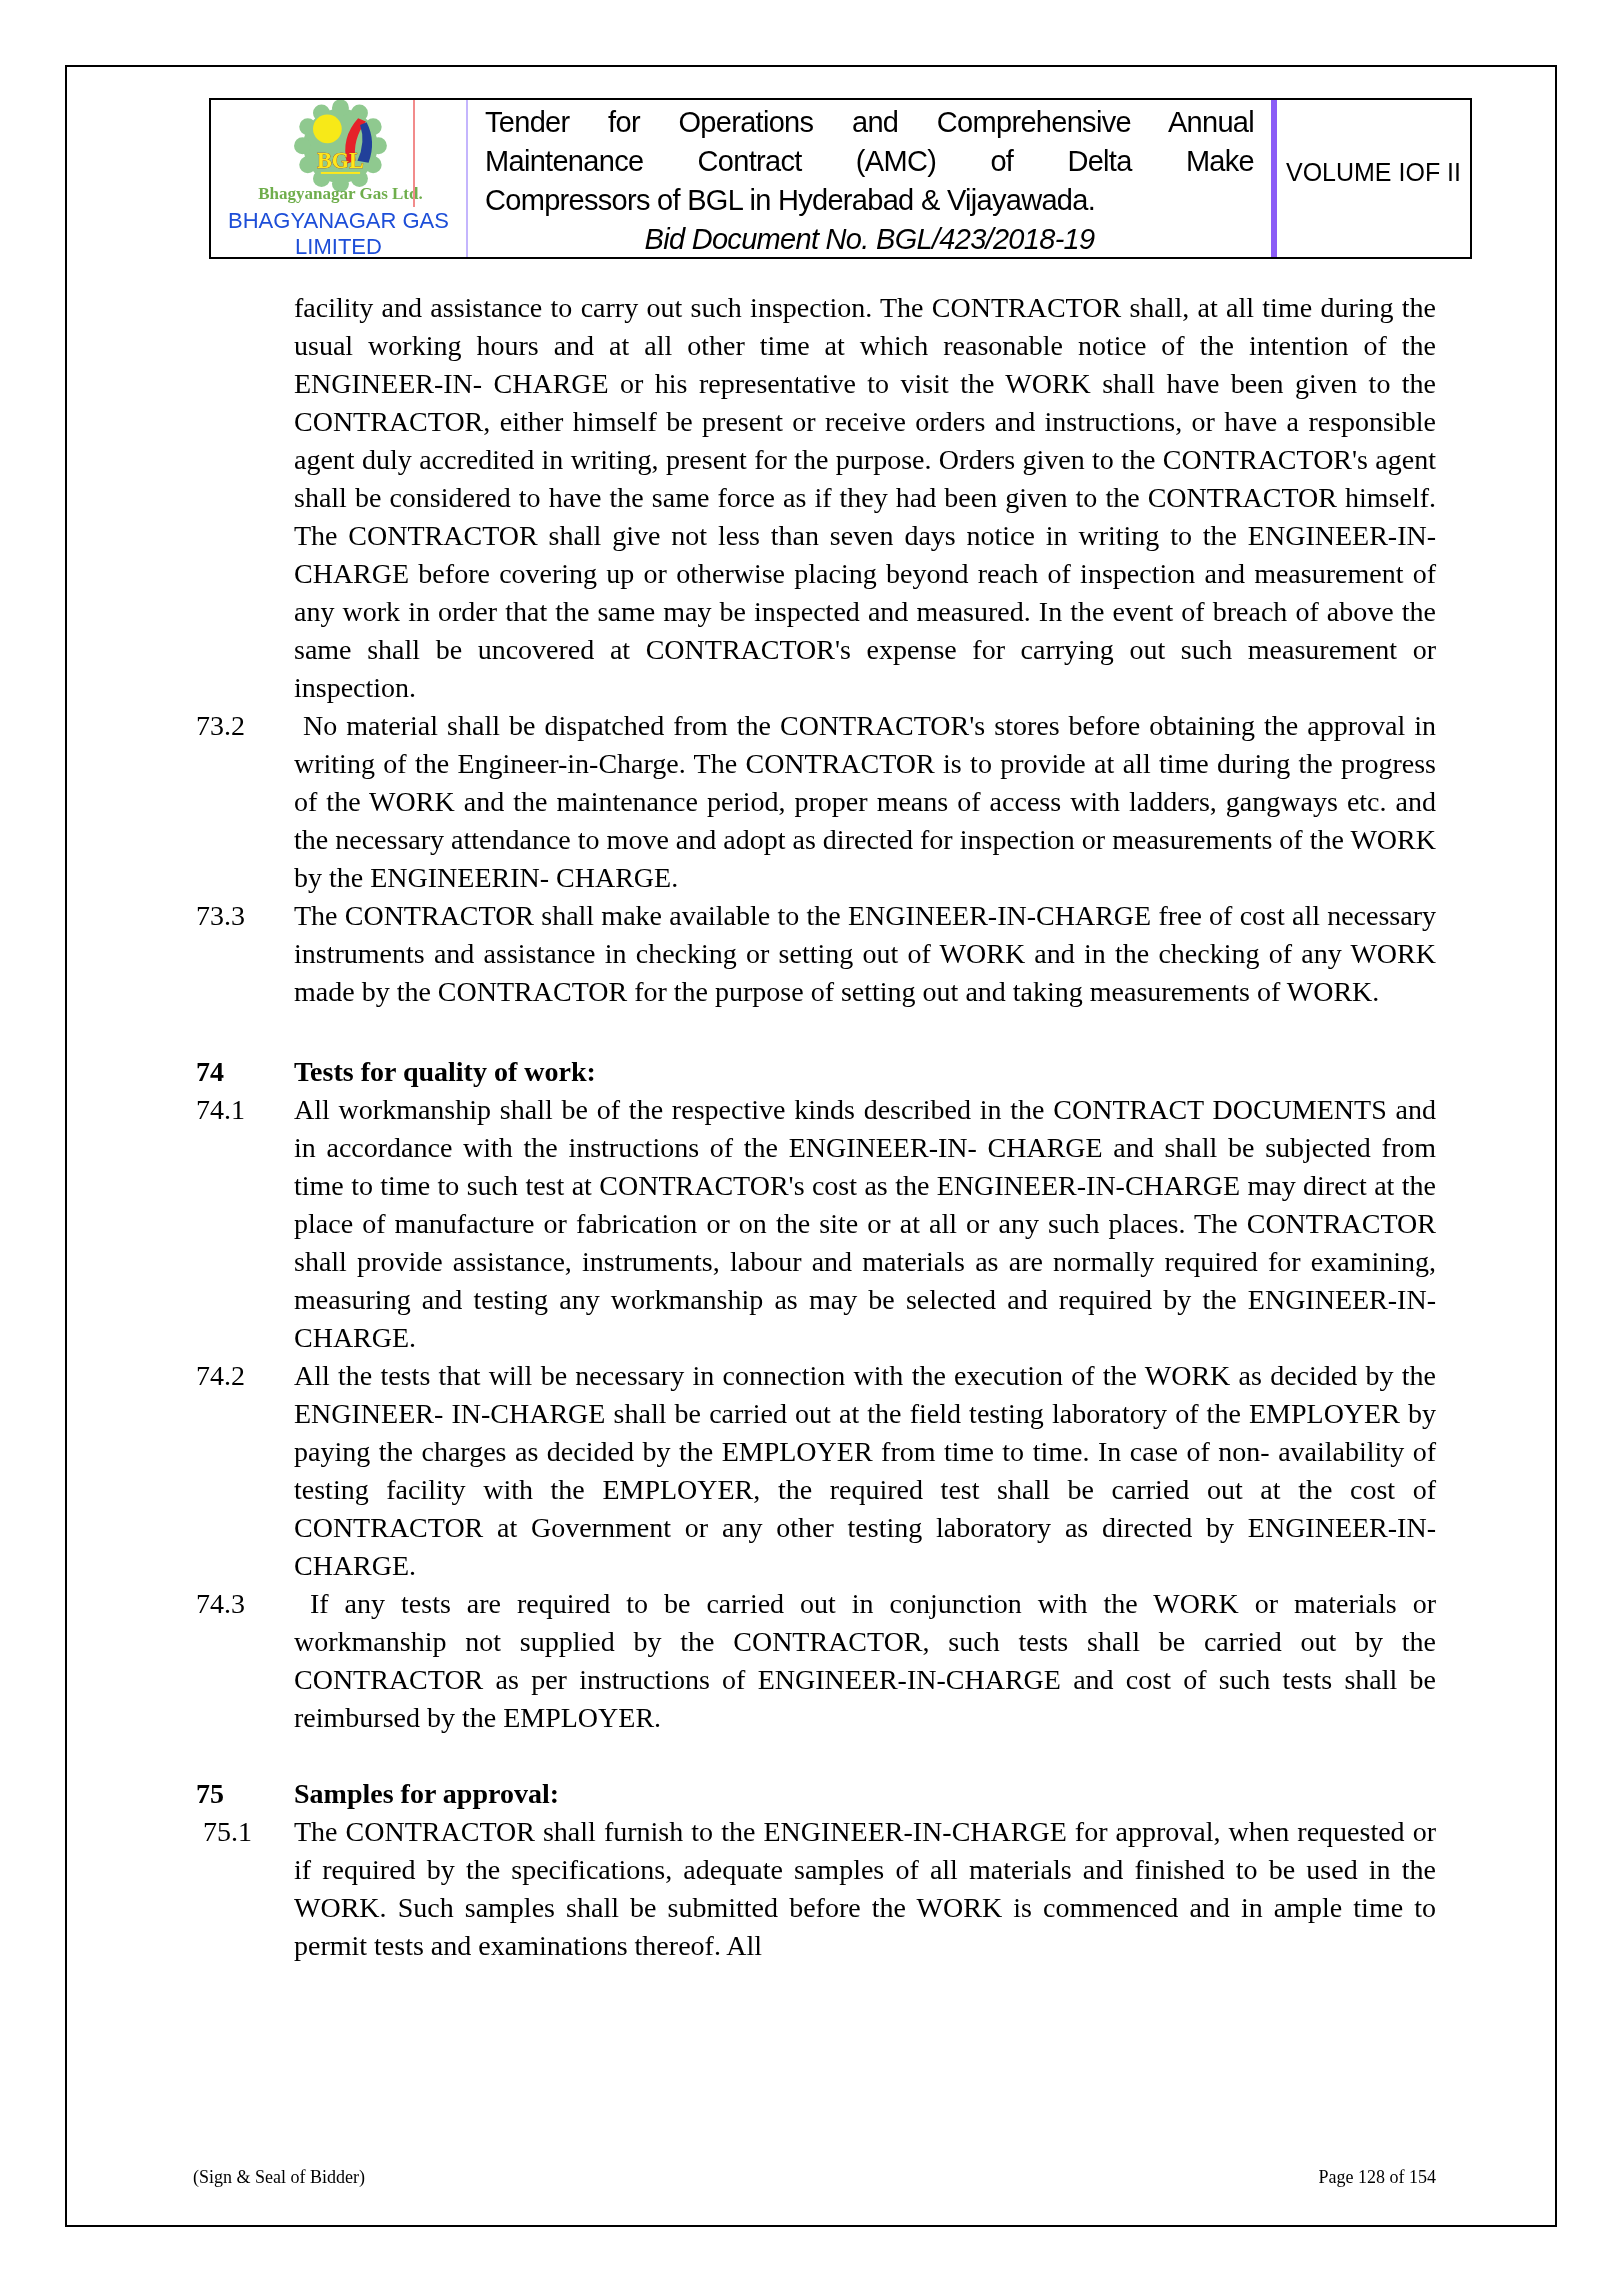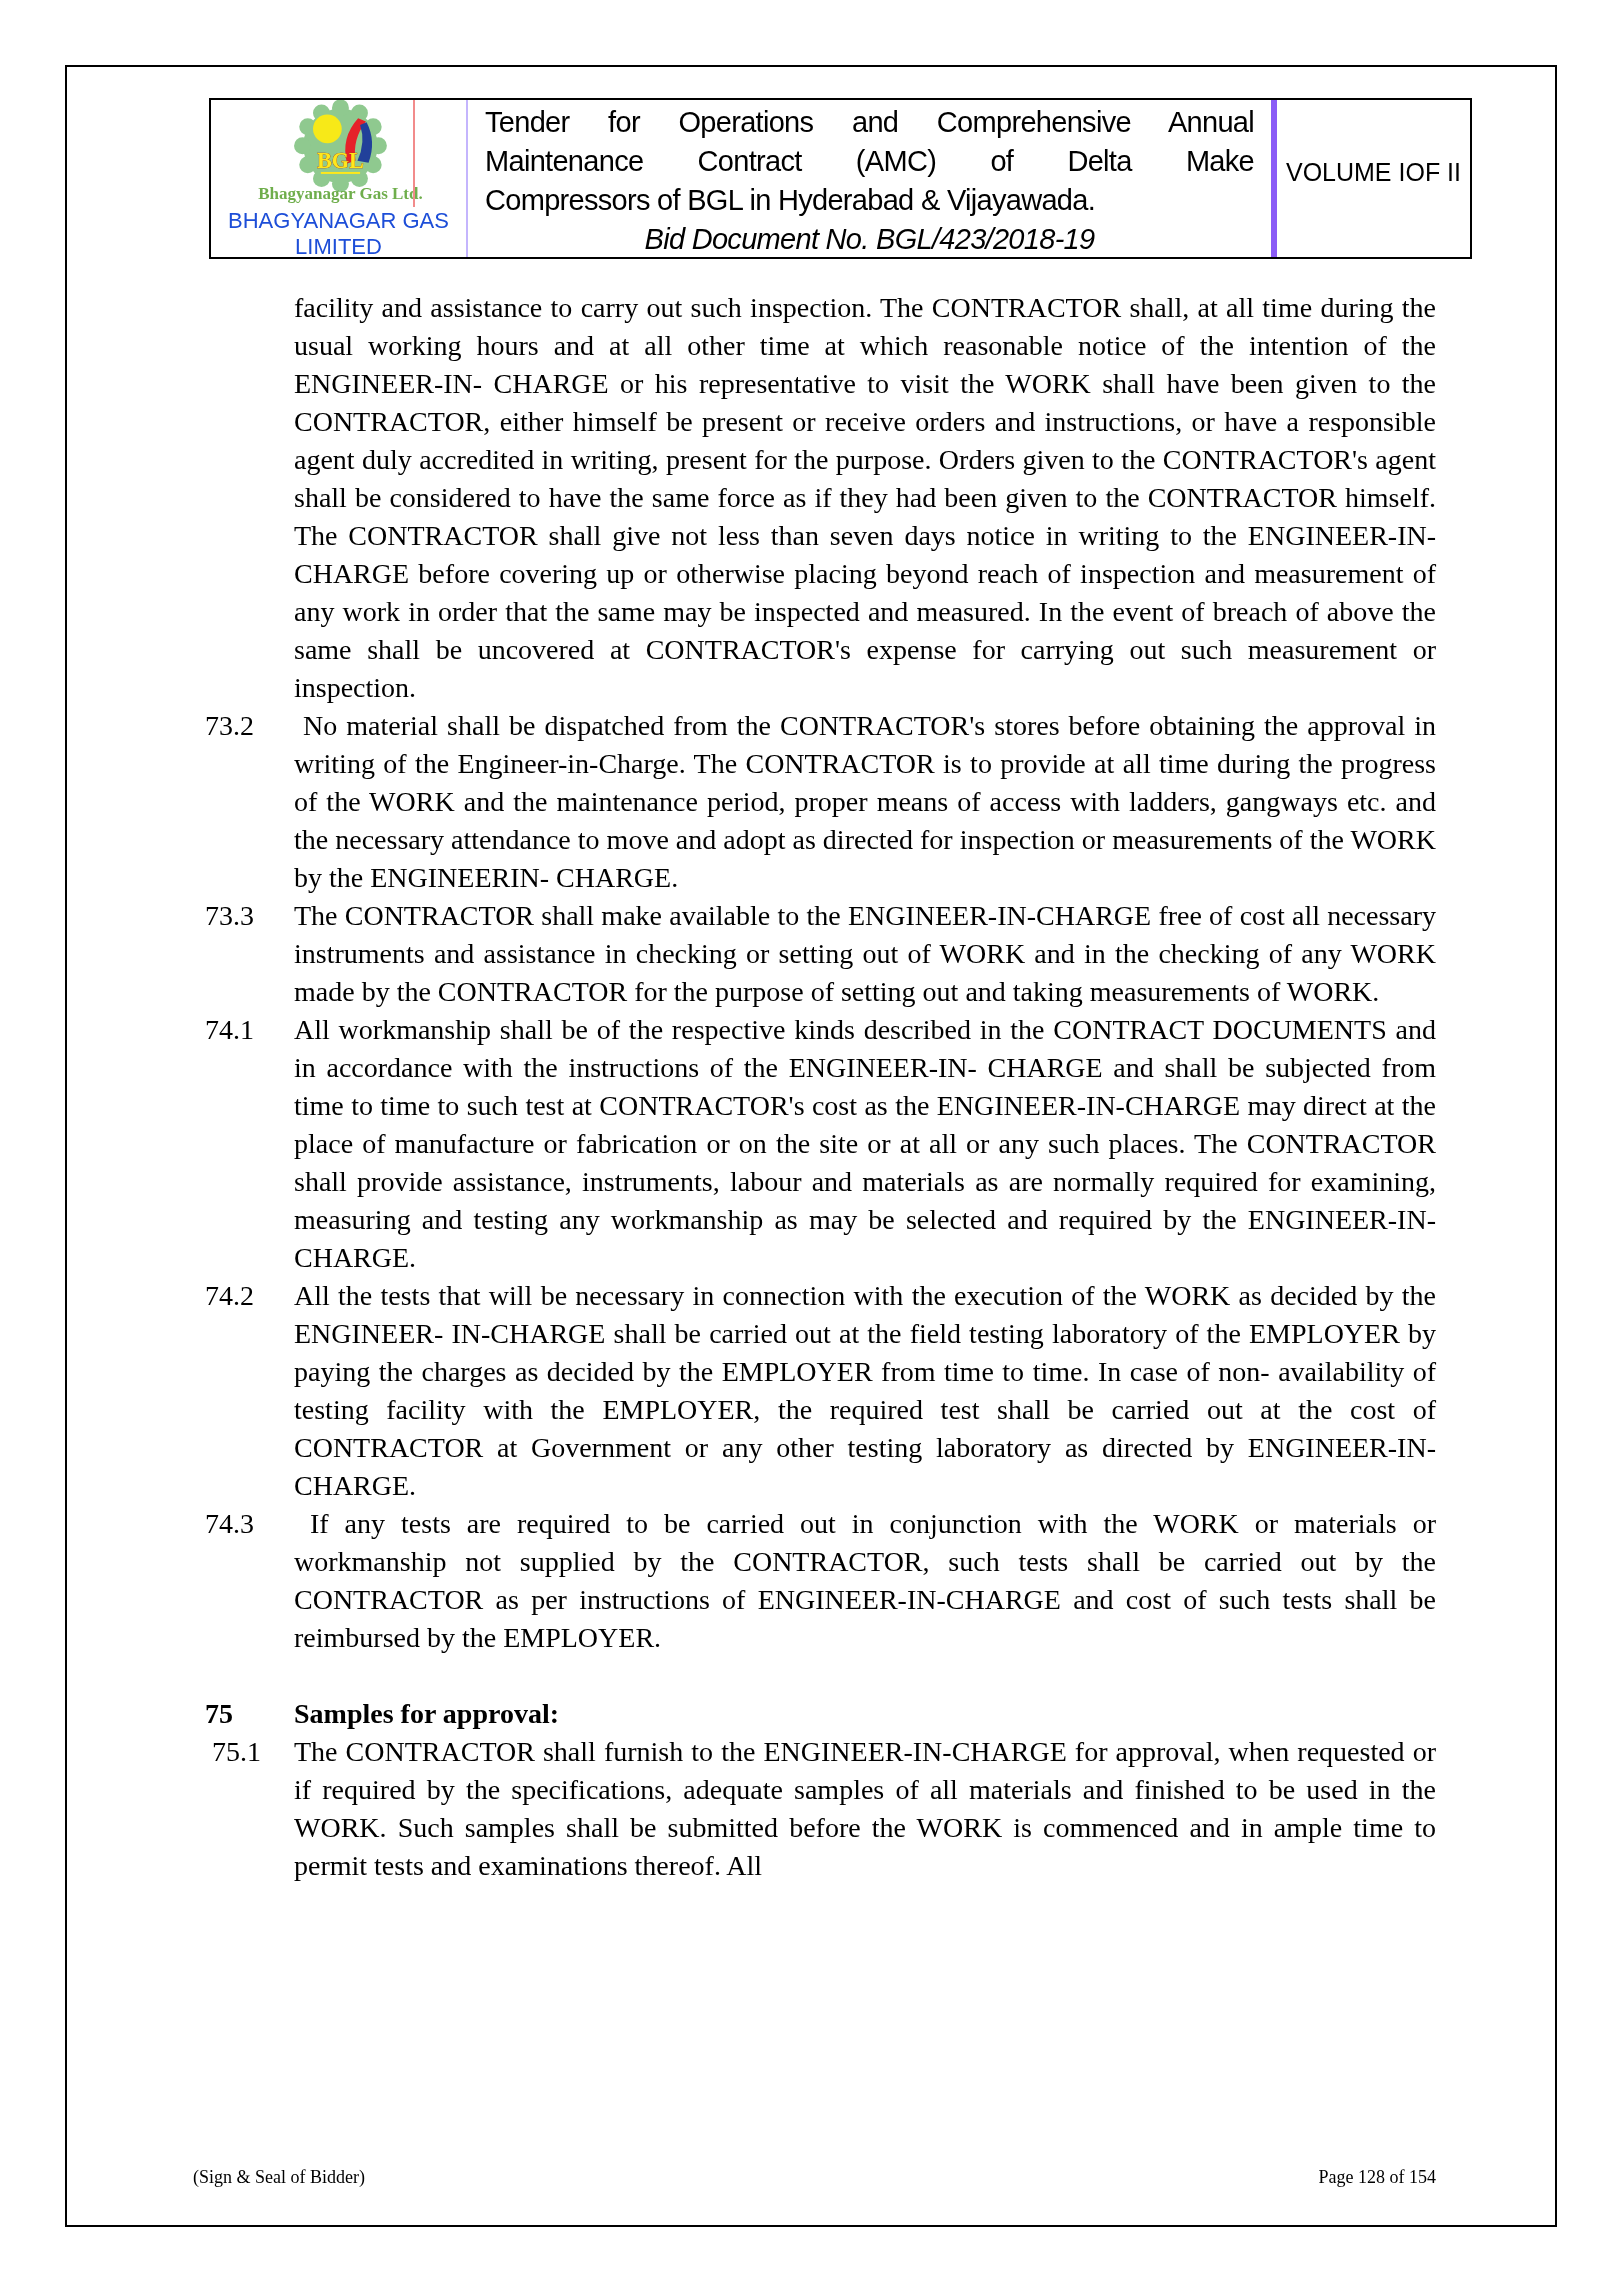--- a/index.html
+++ b/index.html
@@ -83,21 +83,21 @@
     line-height: 38px;
   }
   .para {
     position: relative;
     padding-left: 101px;
     text-align: justify;
     margin: 0;
   }
   .para .num {
     position: absolute;
-    left: 12px; top: 0;
+    left: 3px; top: 0;
     white-space: pre;
   }
   .para.heading { font-weight: bold; text-align: left; }
   .gap-lg { margin-top: 42px; }
   .gap-md { margin-top: 38px; }
   
   .footer {
     position: absolute;
     left: 193px; top: 2167px;
     width: 1243px;
@@ -167,20 +167,23 @@
     </div>
 
     <div class="para">
       <span class="num">73.2</span><span class="ptext">&nbsp;No material shall be dispatched from the CONTRACTOR's stores before obtaining the approval in writing of the Engineer-in-Charge. The CONTRACTOR is to provide at all time during the progress of the WORK and the maintenance period, proper means of access with ladders, gangways etc. and the necessary attendance to move and adopt as directed for inspection or measurements of the WORK by the ENGINEERIN- CHARGE.</span>
     </div>
 
     <div class="para">
       <span class="num">73.3</span><span class="ptext">The CONTRACTOR shall make available to the ENGINEER-IN-CHARGE free of cost all necessary instruments and assistance in checking or setting out of WORK and in the checking of any WORK made by the CONTRACTOR for the purpose of setting out and taking measurements of WORK.</span>
     </div>
 
+    <div class="para heading gap-lg">
+      <span class="num">74</span><span class="ptext">Tests for quality of work:</span>
+    </div>
 
     <div class="para">
       <span class="num">74.1</span><span class="ptext">All workmanship shall be of the respective kinds described in the CONTRACT DOCUMENTS and in accordance with the instructions of the ENGINEER-IN- CHARGE and shall be subjected from time to time to such test at CONTRACTOR's cost as the ENGINEER-IN-CHARGE may direct at the place of manufacture or fabrication or on the site or at all or any such places. The CONTRACTOR shall provide assistance, instruments, labour and materials as are normally required for examining, measuring and testing any workmanship as may be selected and required by the ENGINEER-IN-CHARGE.</span>
     </div>
 
     <div class="para">
       <span class="num">74.2</span><span class="ptext">All the tests that will be necessary in connection with the execution of the WORK as decided by the ENGINEER- IN-CHARGE shall be carried out at the field testing laboratory of the EMPLOYER by paying the charges as decided by the EMPLOYER from time to time. In case of non- availability of testing facility with the EMPLOYER, the required test shall be carried out at the cost of CONTRACTOR at Government or any other testing laboratory as directed by ENGINEER-IN-CHARGE.</span>
     </div>
 
     <div class="para">

